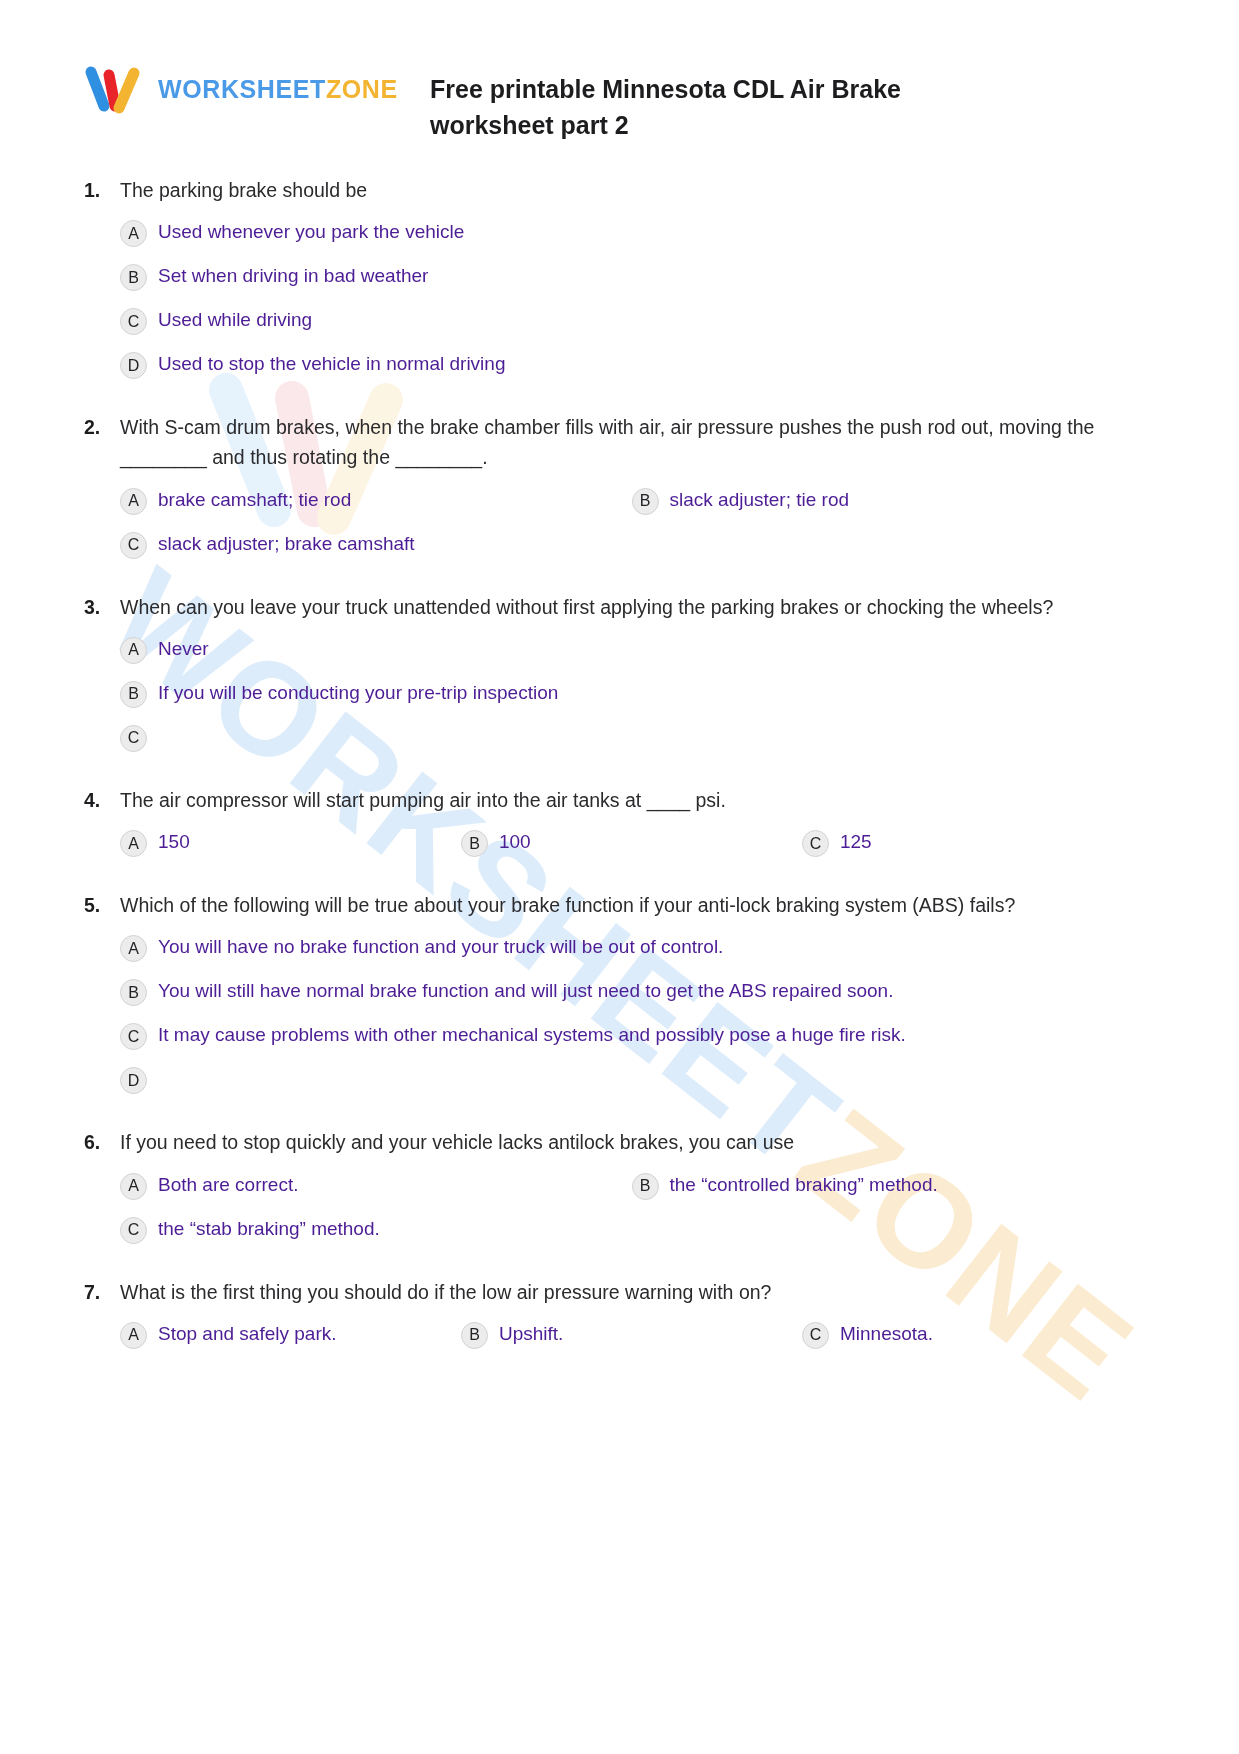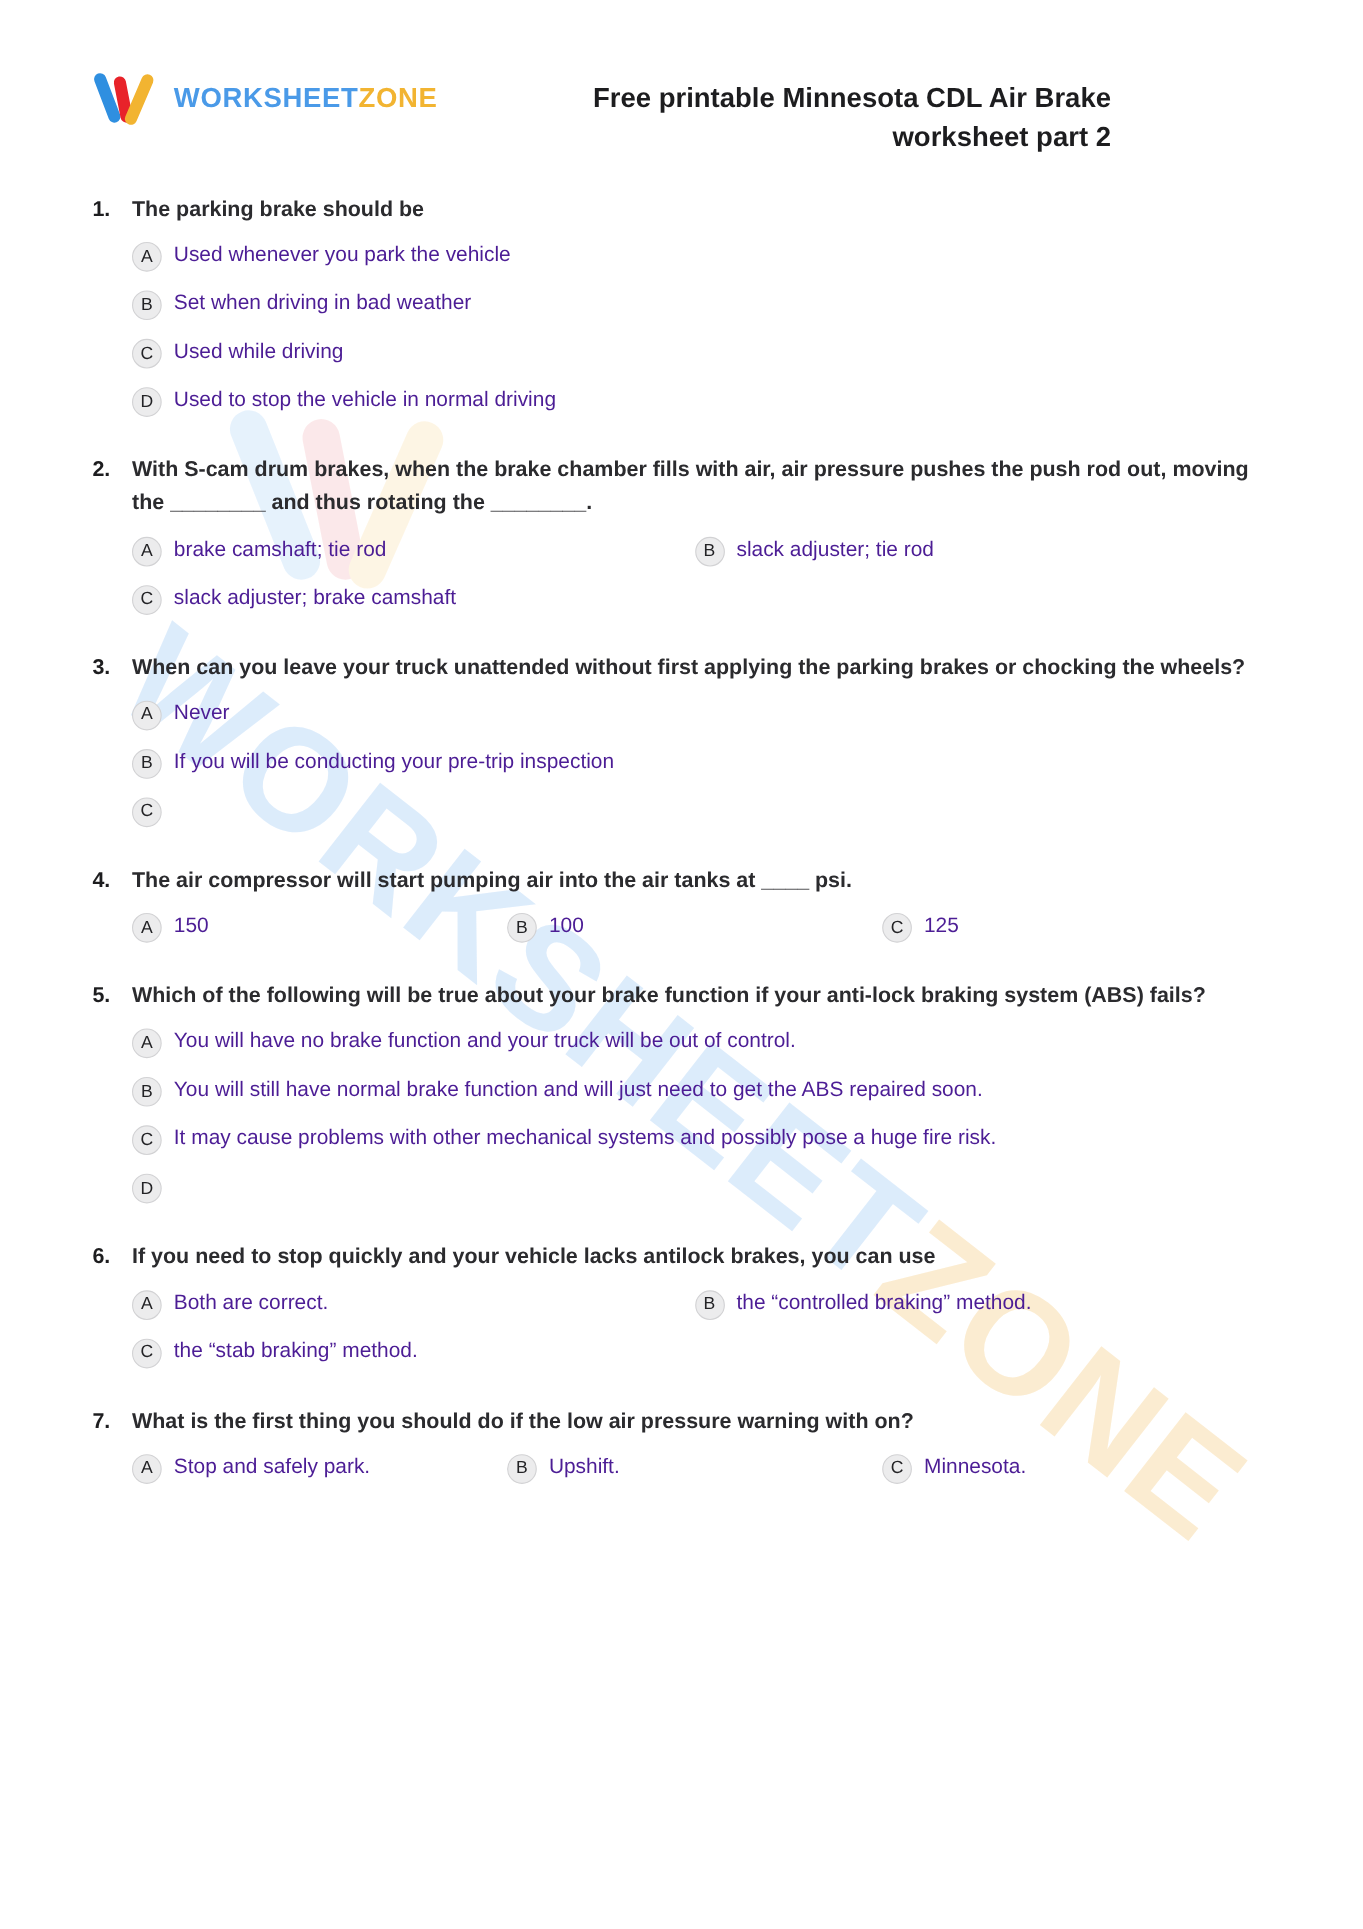--- a/index.html
+++ b/index.html
@@ -75,21 +75,21 @@
     white-space: nowrap;
   }
   .logo-word .w1 { color: #4a9ae8; }
   .logo-word .w2 { color: #f2b431; }
 
   .title {
     position: absolute;
     left: 430px;
     top: 72px;
     width: 580px;
-    text-align: right;
+    text-align: left;
     font-size: 25px;
     font-weight: 700;
     line-height: 1.42;
     color: #1d1d1f;
   }
 
   
   .qlist {
     position: absolute;
     left: 0;
@@ -112,21 +112,21 @@
     font-size: 19.5px;
     font-weight: 700;
     line-height: 1.55;
     text-align: left;
     padding-left: 0;
   }
   .q-text {
     flex: 1 1 auto;
     font-size: 19.5px;
     line-height: 1.55;
-    font-weight: 700;
+    font-weight: 400;
     color: #2b2b2e;
   }
   .opts {
     margin-top: 9px;
     padding-left: 36px;
     display: flex;
     flex-wrap: wrap;
     row-gap: 6px;
   }
   .opts.cols-1 .opt { width: 100%; }

